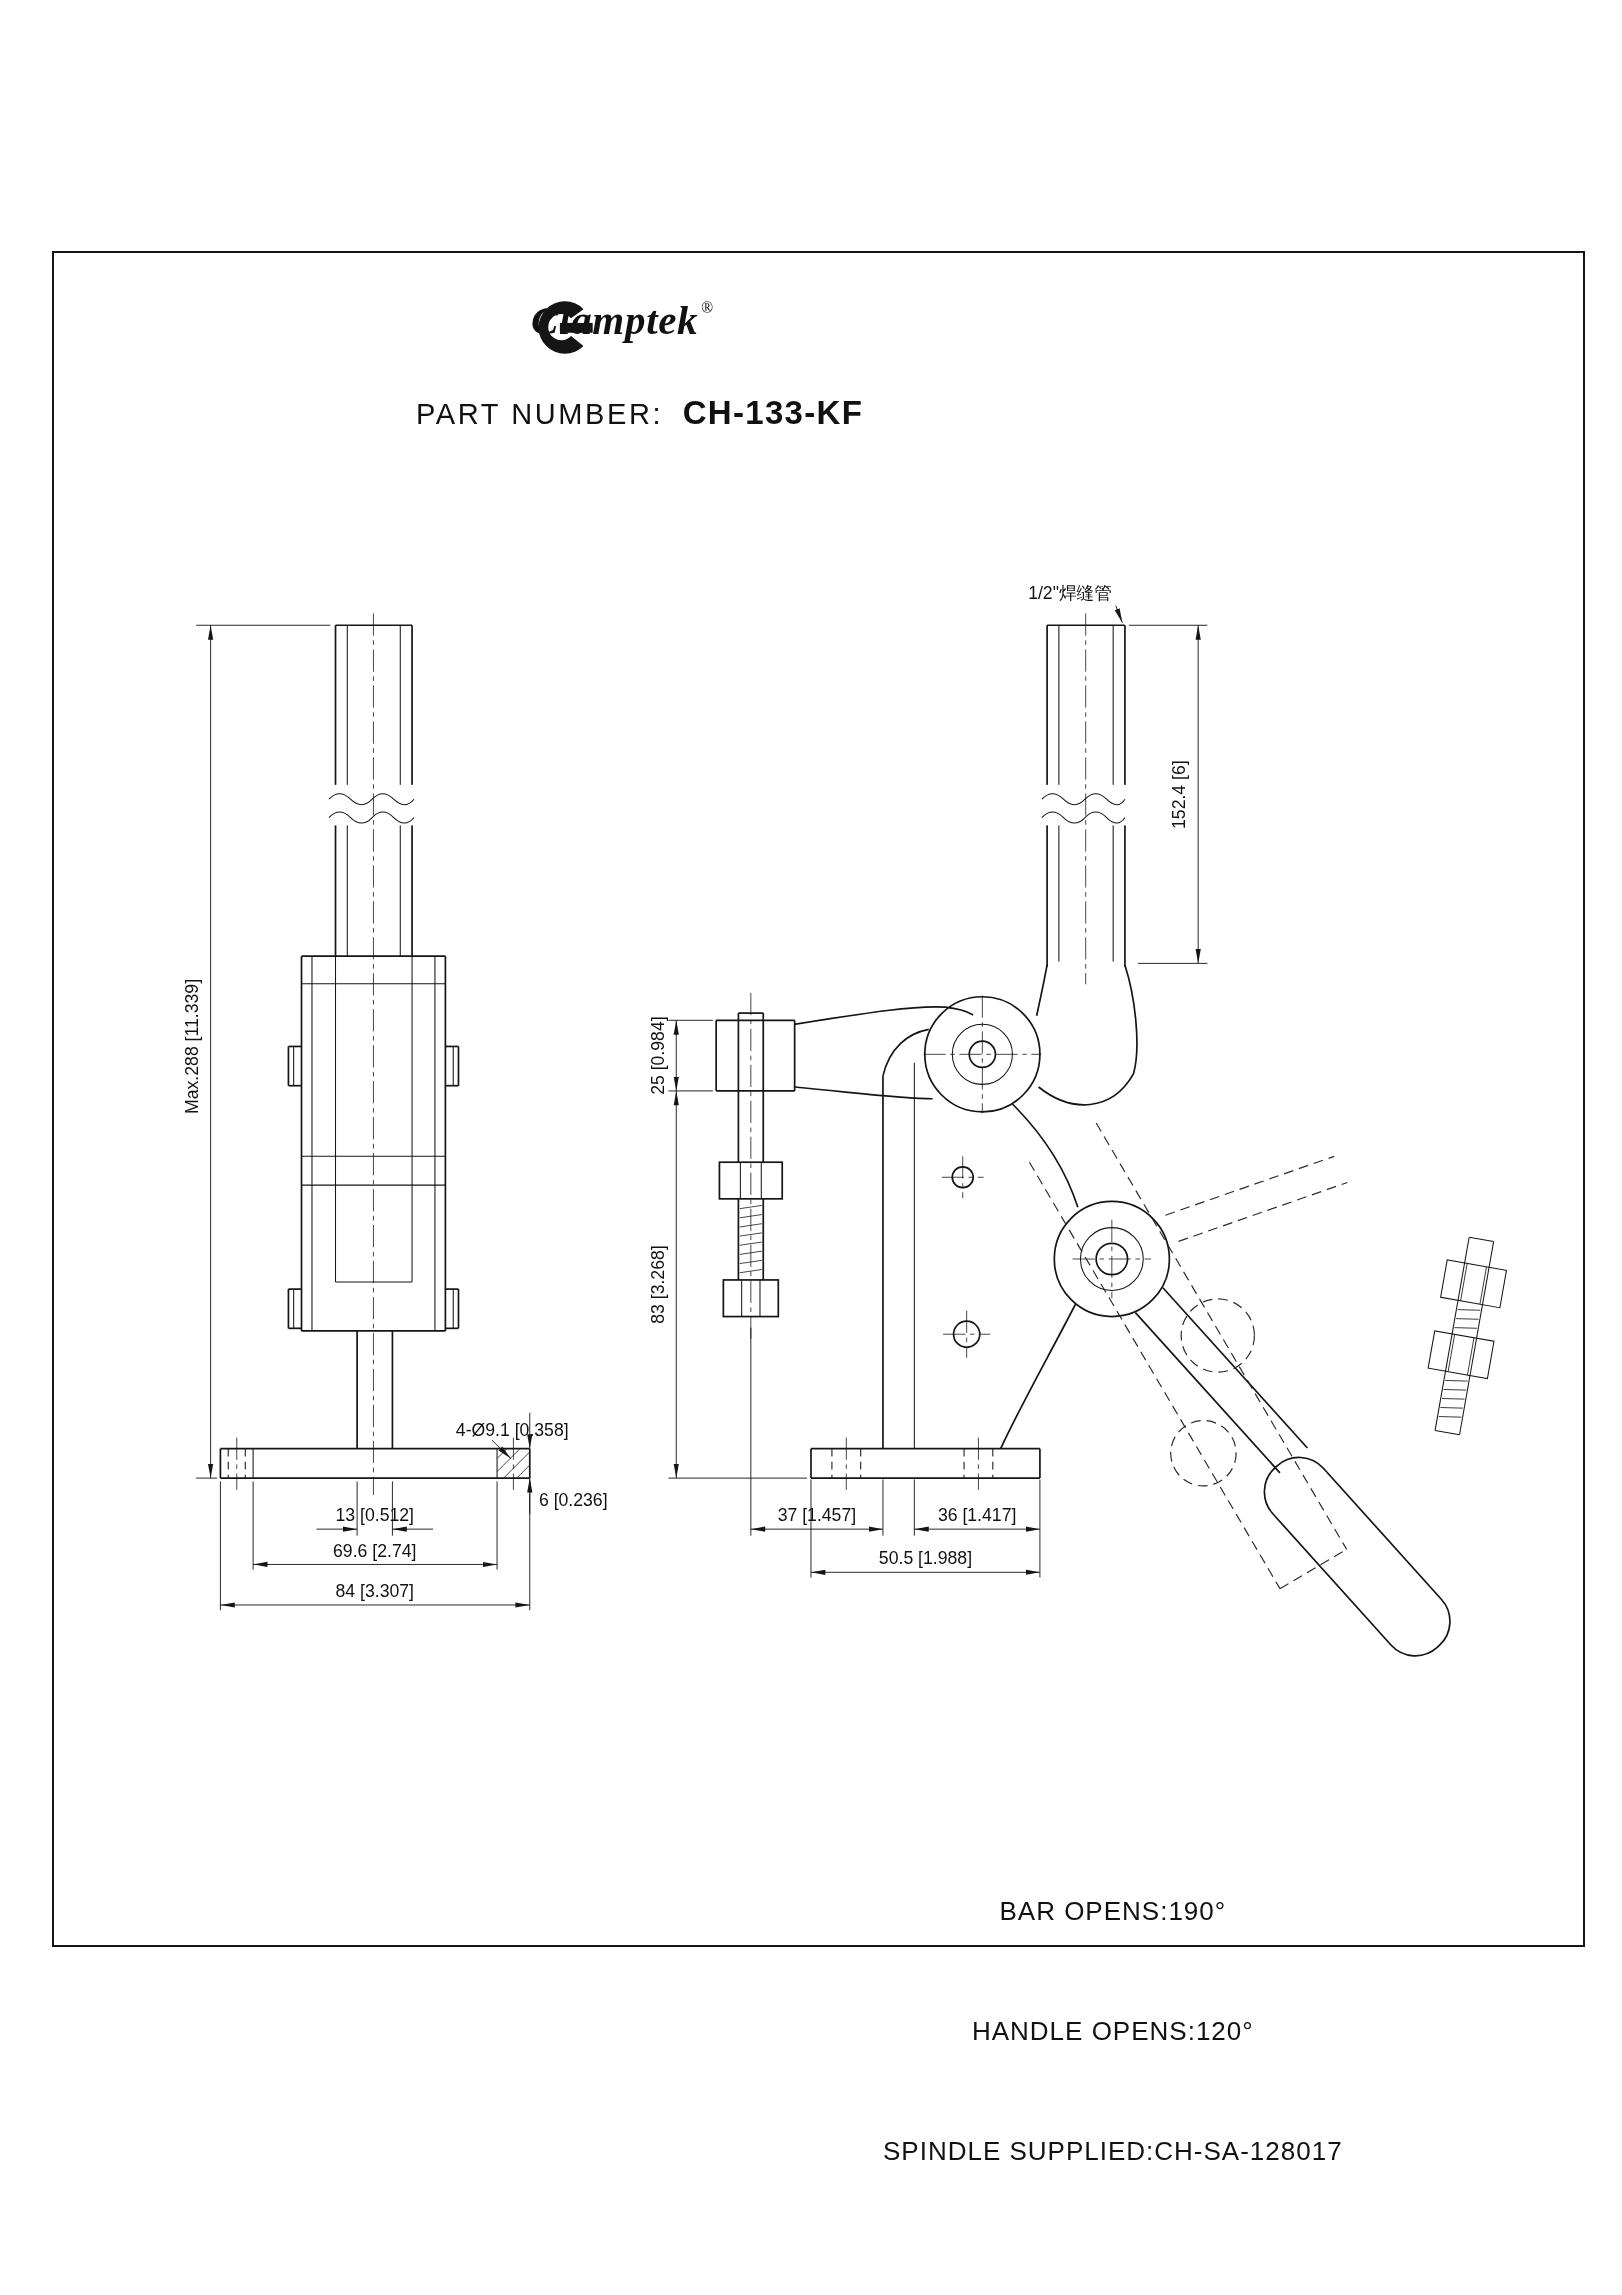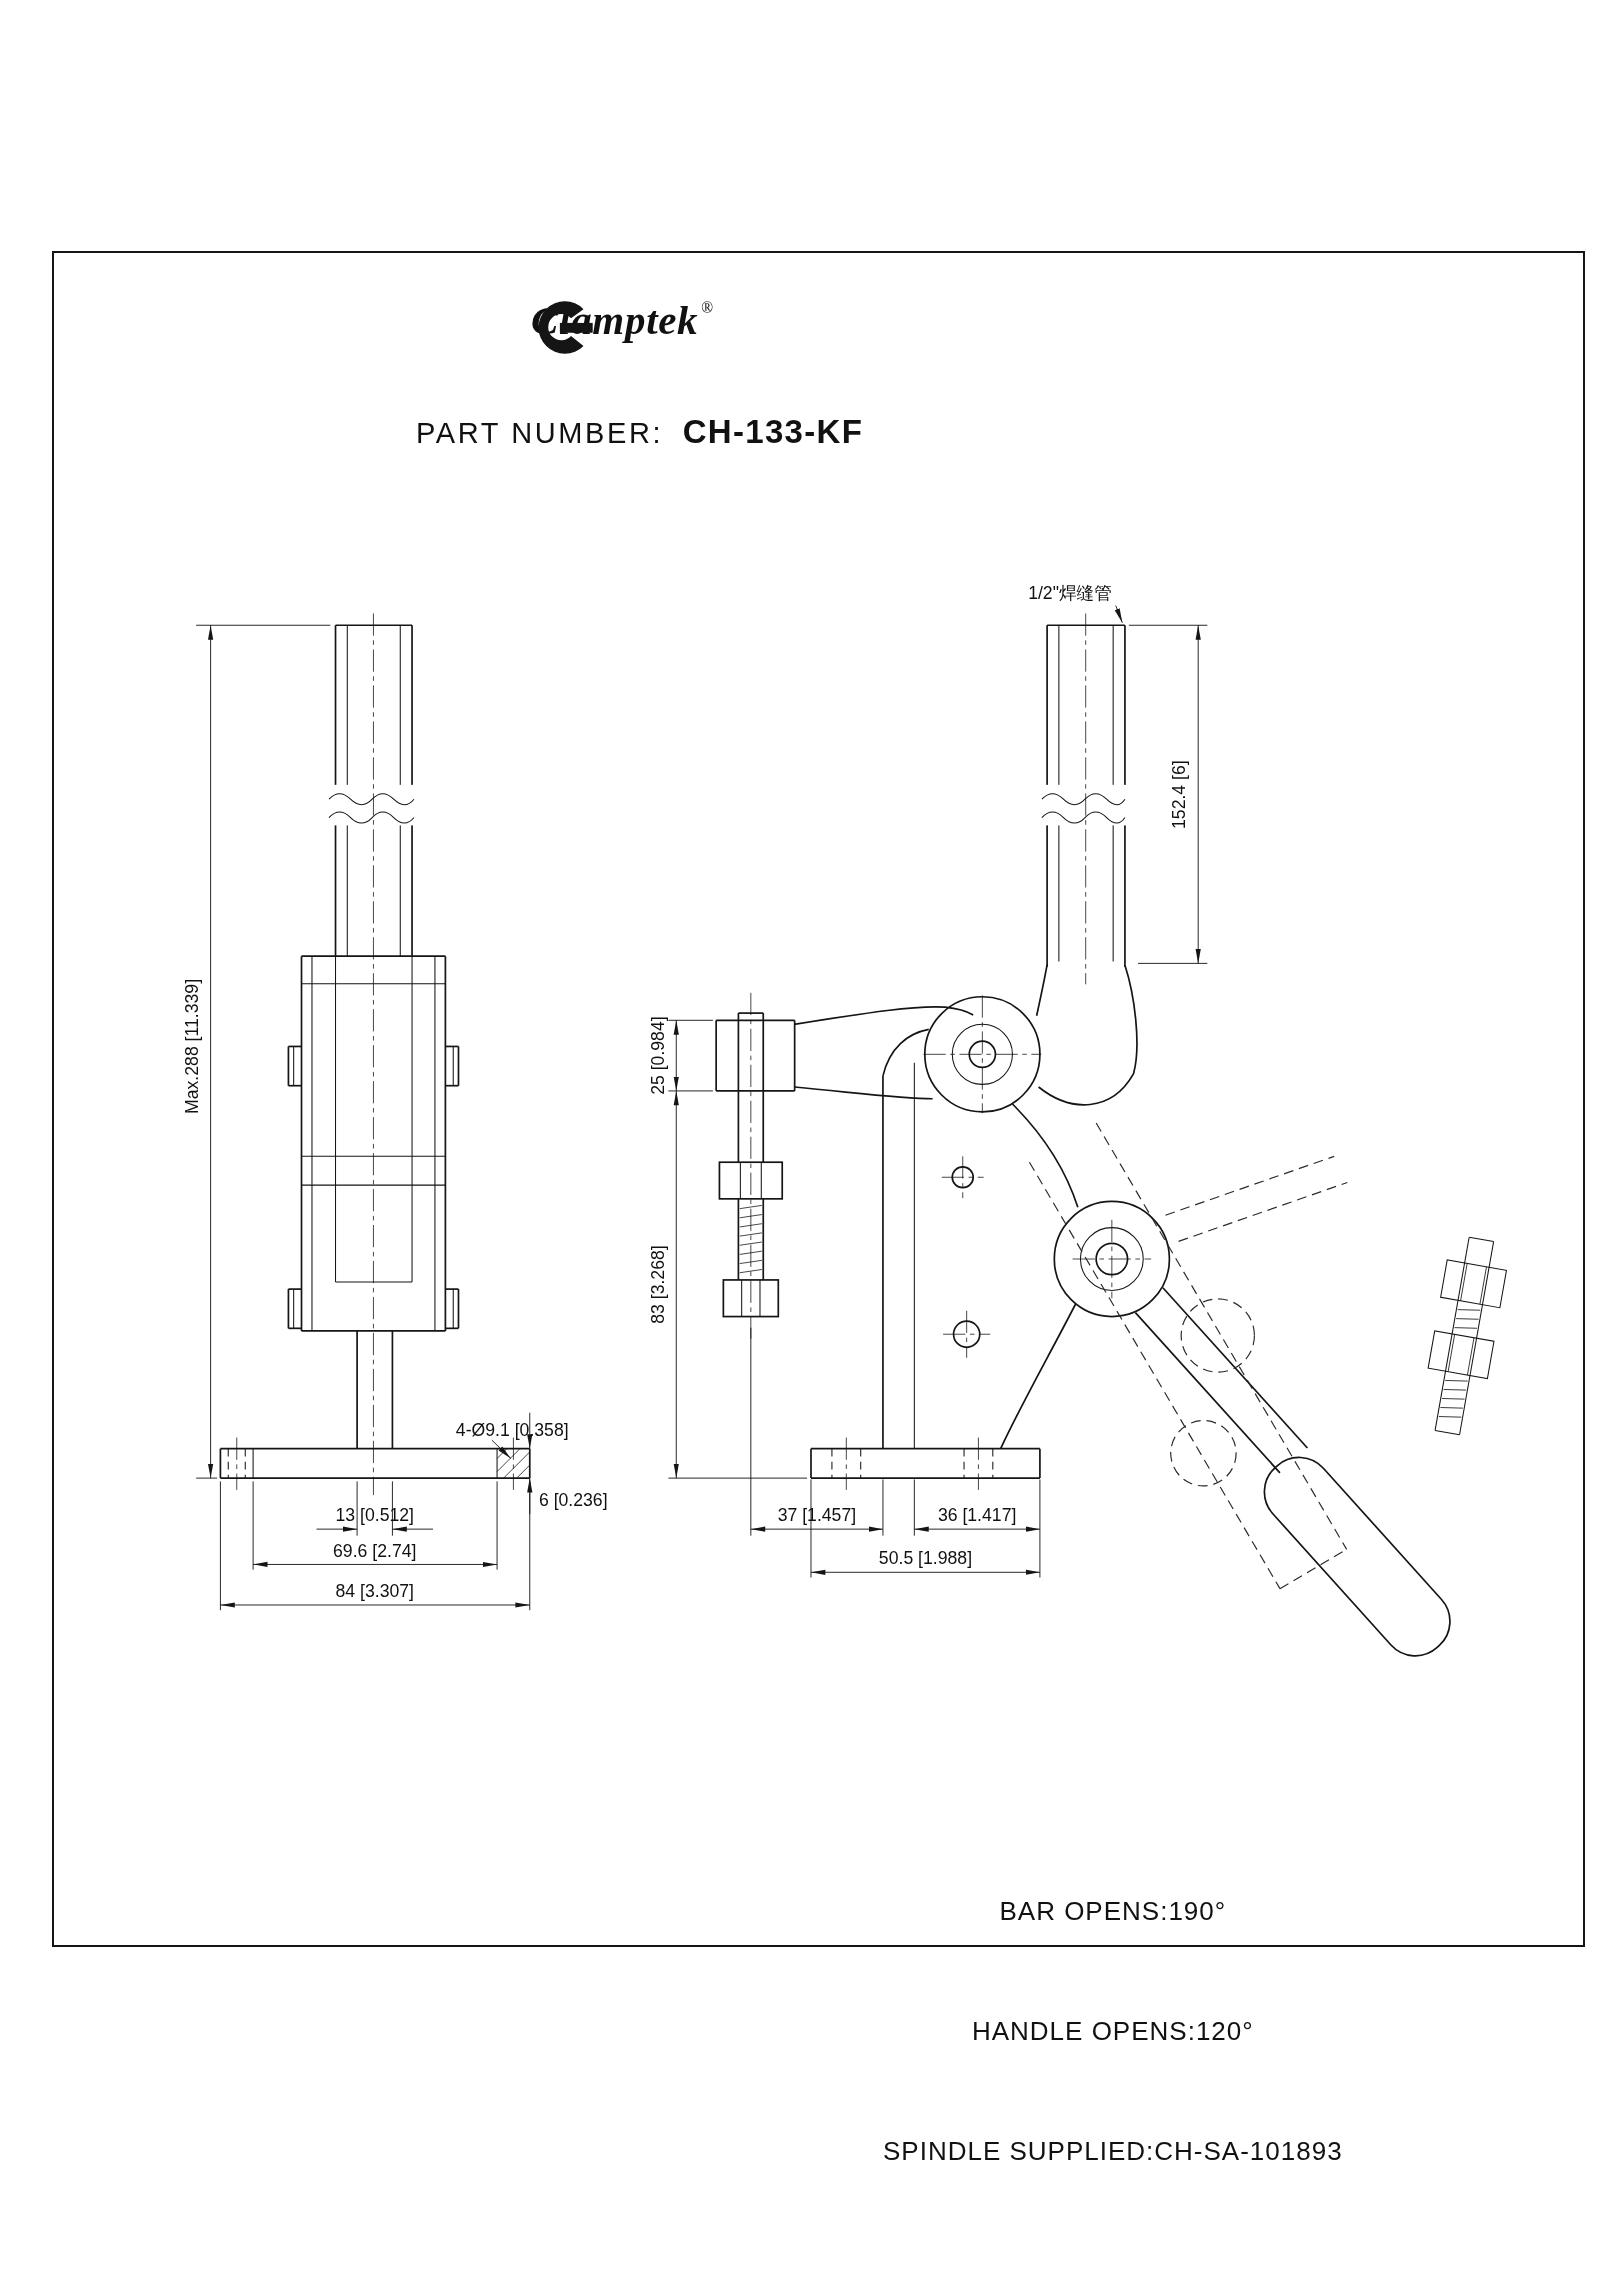--- a/index.html
+++ b/index.html
@@ -2,21 +2,21 @@
 <html style="font-size:10.5px"><head>
 <meta charset="utf-8">
 <style>
   html,body{margin:0;padding:0;background:#fff;}
   .page{position:relative;width:1622px;height:2295px;background:#fff;overflow:hidden;
         font-family:"Liberation Sans",sans-serif;color:#111;}
   .frame{position:absolute;left:52px;top:251px;width:1529px;height:1692px;border:2.6px solid #151515;}
   .logo-row{position:absolute;left:531px;top:296px;display:flex;align-items:center;gap:9.2px;}
   .brand{font-family:"Liberation Serif",serif;font-style:italic;font-weight:bold;font-size:41px;letter-spacing:0.7px;}
   .reg{font-size:15.7px;vertical-align:super;position:relative;top:-17px;left:2.6px;font-weight:normal;}
-  .pn-row{position:absolute;left:416px;top:413px;display:flex;align-items:baseline;}
+  .pn-row{position:absolute;left:416px;top:394px;display:flex;align-items:baseline;}
   .pn-label{font-size:29px;letter-spacing:2.6px;}
   .pn-value{font-size:33px;font-weight:bold;letter-spacing:1.3px;margin-left:19.6px;}
   .notes{position:absolute;left:883px;top:1811px;font-size:26px;letter-spacing:1px;line-height:40px;white-space:pre;text-align:center;}
   svg{position:absolute;left:0;top:0;}
   .ol{stroke:#151515;stroke-width:2.6;fill:none;}
   .tl{stroke:#151515;stroke-width:1.6;fill:none;}
   .dl{stroke:#151515;stroke-width:1.4;fill:none;}
   .hatch{stroke:#151515;stroke-width:1.2;fill:none;}
   .hid{stroke:#151515;stroke-width:1.6;fill:none;stroke-dasharray:12 8;}
   .cl{stroke:#151515;stroke-width:1.2;fill:none;stroke-dasharray:34 7 7 7;}
@@ -323,16 +323,16 @@
         <line class="dl" x1="1240" y1="2262" x2="1240" y2="2412"></line>
         <line class="dl" x1="1240" y1="2404" x2="1590" y2="2404" marker-start="url(#as)" marker-end="url(#ae)"></line>
         <text class="dim" x="1415" y="2392" text-anchor="middle">50.5 [1.988]</text>
       </g>
     </g>
   </svg>
 
   <div class="notes">
     <div>BAR OPENS:190°</div>
     <div>HANDLE OPENS:120°</div>
-    <div>SPINDLE SUPPLIED:CH-SA-101893</div>
+    <div>SPINDLE SUPPLIED:CH-SA-128017</div>
   </div>
 </div>
 
 
 </body></html>

